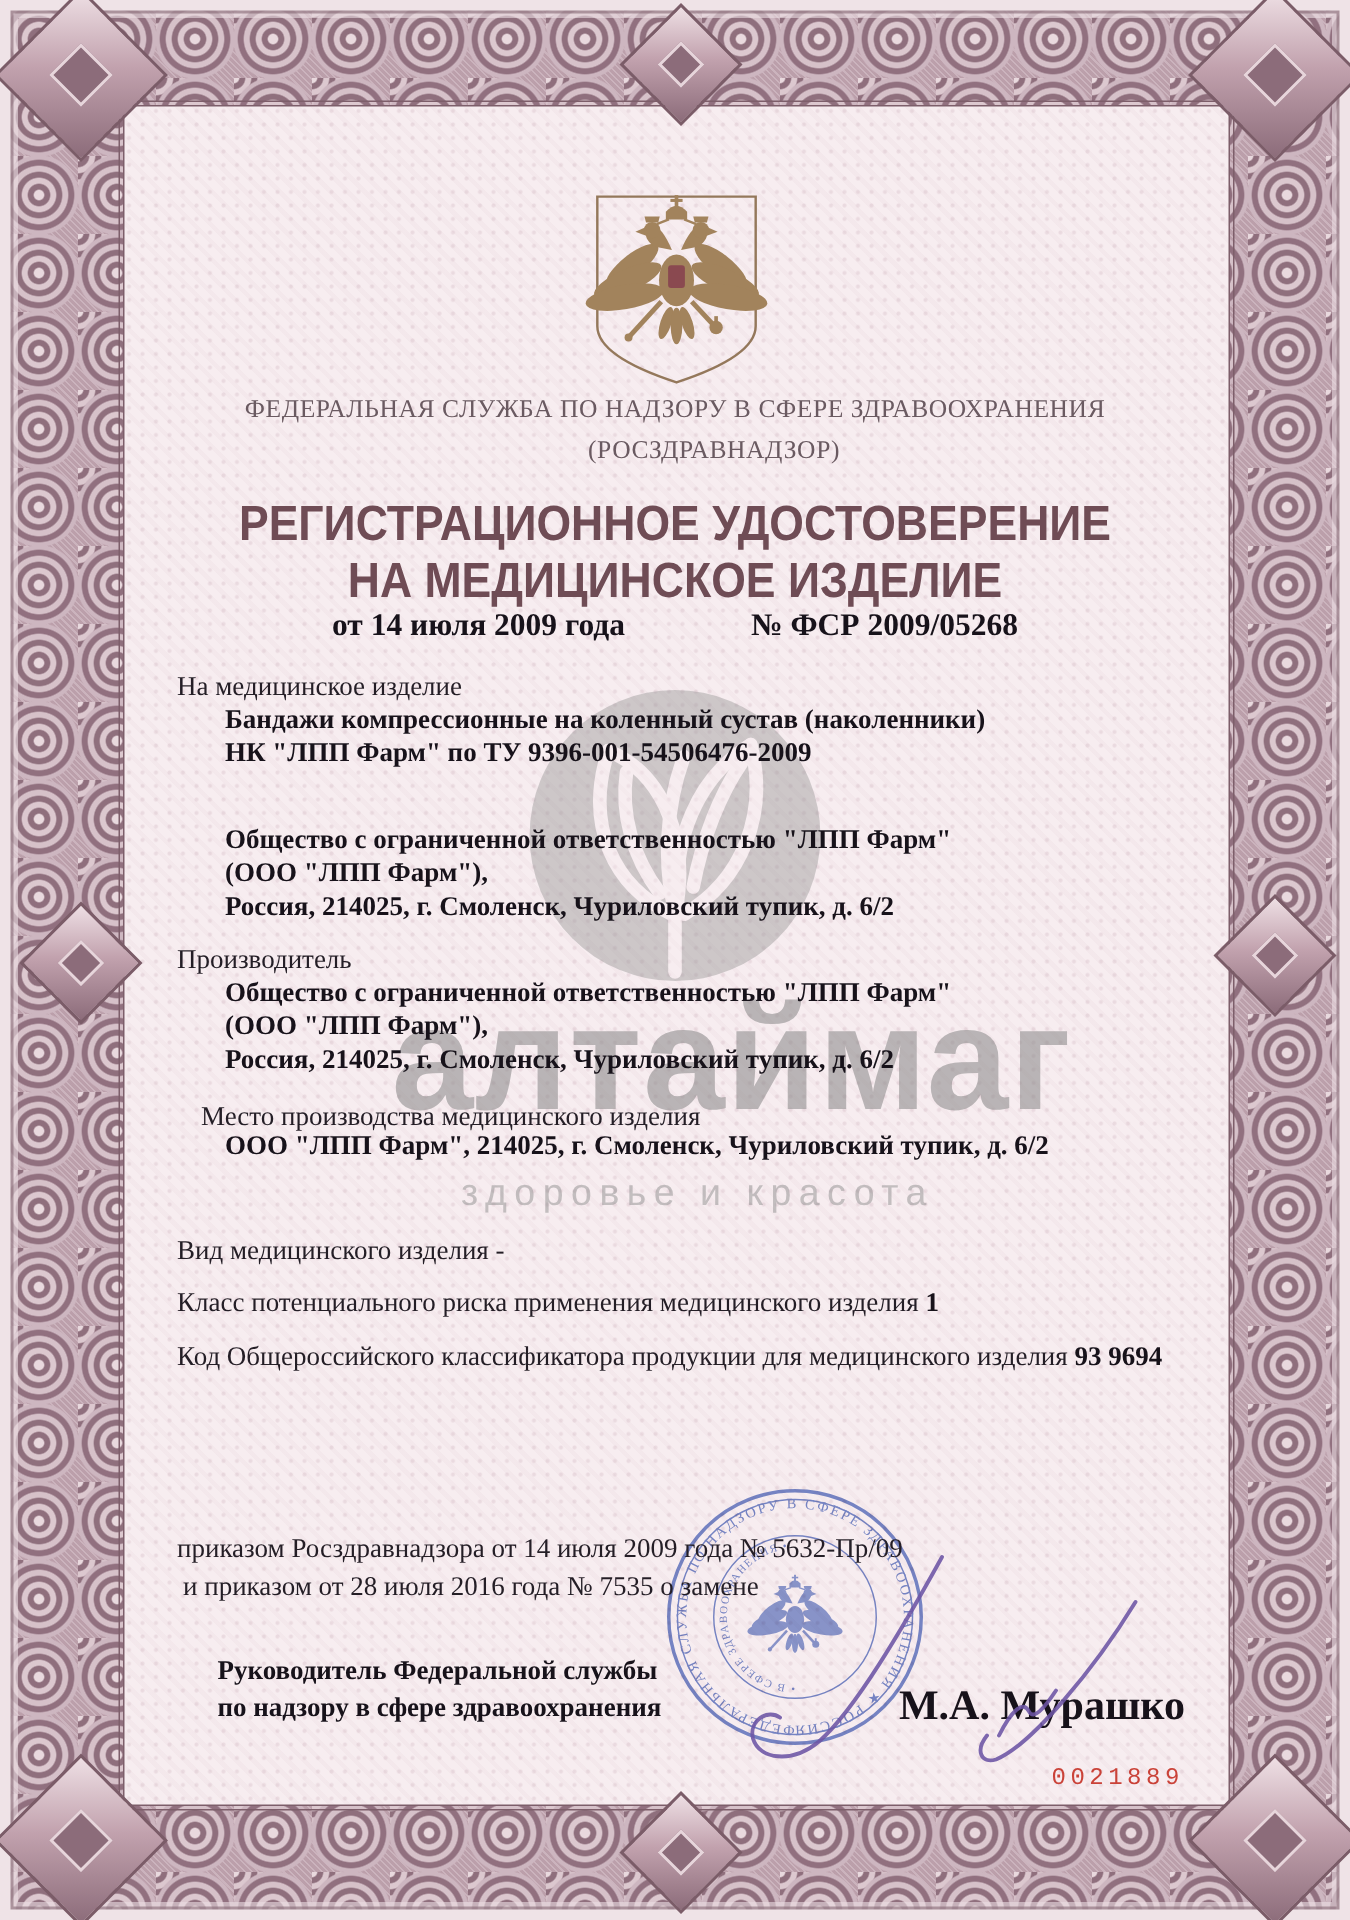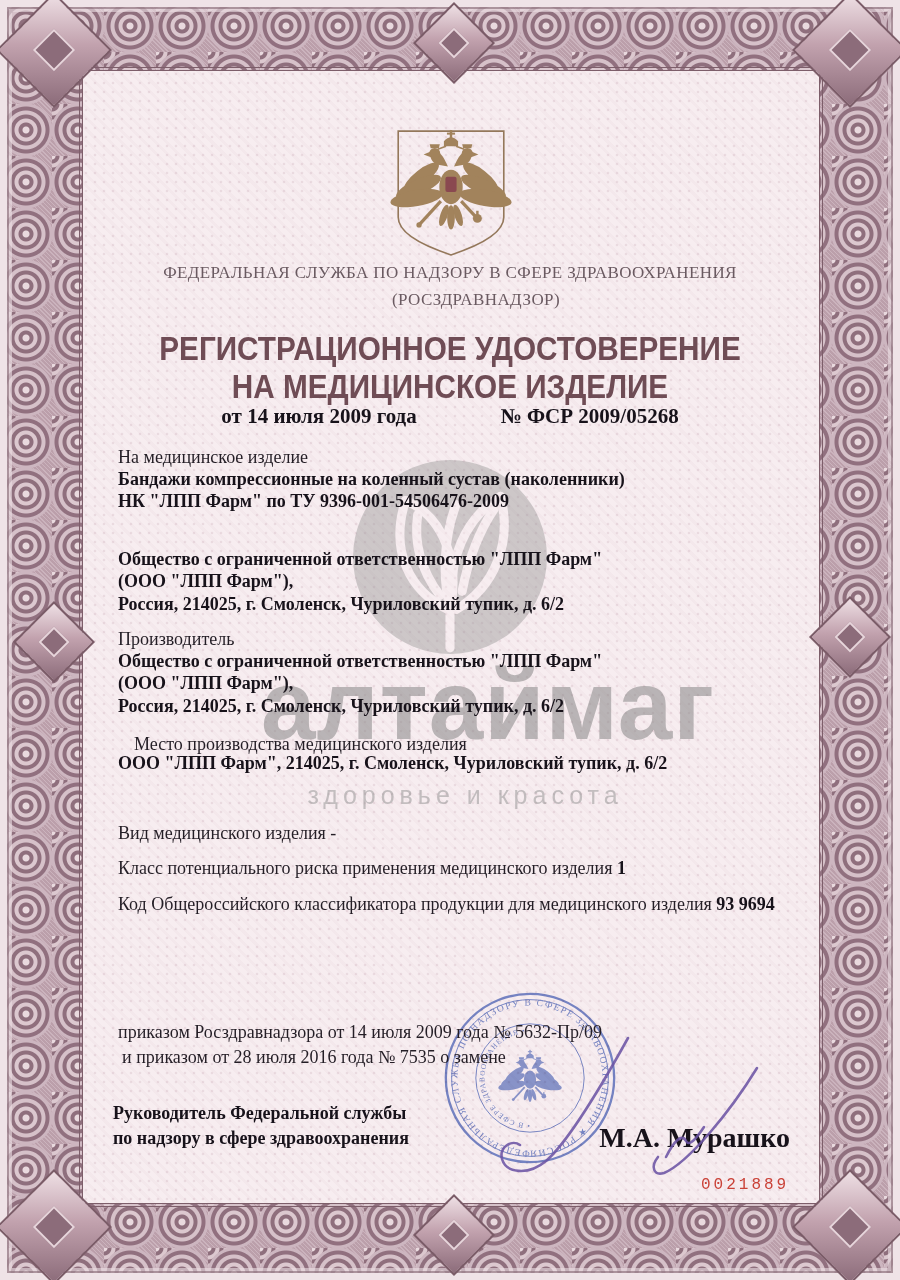--- a/index.html
+++ b/index.html
@@ -42,21 +42,21 @@
   .wm-tagline{position:absolute; left:285px; top:781px; width:360px; z-index:2; text-align:center;
     font-family:"Liberation Sans", sans-serif; font-size:25px; letter-spacing:5px;
     color:rgba(138,138,138,.48); white-space:nowrap;}
   
   .stamp{position:absolute; left:441px; top:989px; width:178px; height:178px; z-index:3; opacity:.82; mix-blend-mode:multiply;}
   .signature{position:absolute; left:430px; top:1015px; width:380px; height:175px; z-index:6;}
   
   .emblem{position:absolute; left:390px; top:126px; width:122px; height:134px; z-index:4;}
   
   .t{position:absolute; z-index:5; color:#241e26; white-space:nowrap; font-size:18px;}
-  .t.b{font-weight:bold; color:#17121a;}
+  .t.b{font-weight:bold; color:#17121a;margin-left:32px;}
   .t .b{font-weight:bold; color:#17121a;}
   .center{left:82px; width:736px; text-align:center;}
   .agency{font-size:17px; letter-spacing:.4px; color:#6a5a61;}
   .doc-title{font-family:"Liberation Sans", sans-serif; font-weight:bold; font-size:33px; color:#6f4c55;
     transform:scaleX(.90); letter-spacing:0;}
   .date-row{display:flex; justify-content:center; gap:84px; font-weight:bold; font-size:21px; color:#17121a;}
   .ln{left:118px;}
   .serial{font-family:Liberation Mono, monospace; color:#ca4238; font-size:16px; letter-spacing:3px; z-index:5;}
 </style>
 </head>

